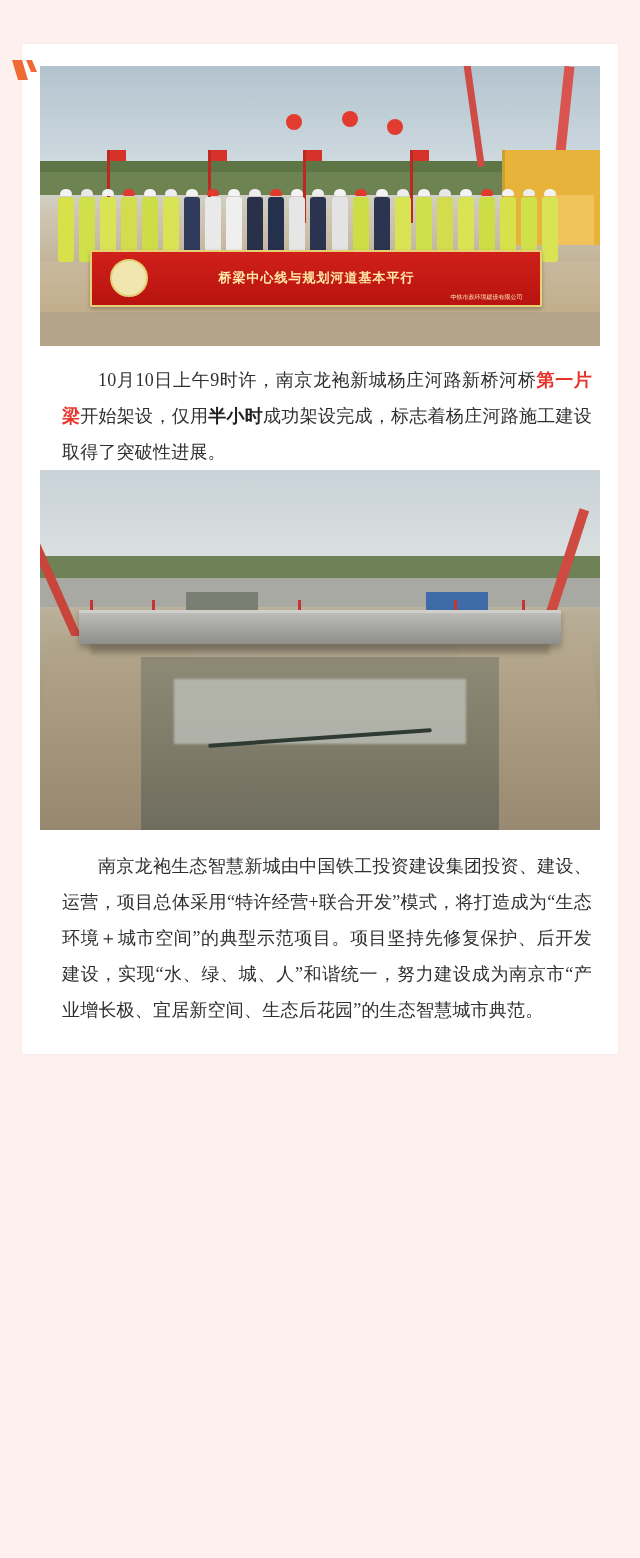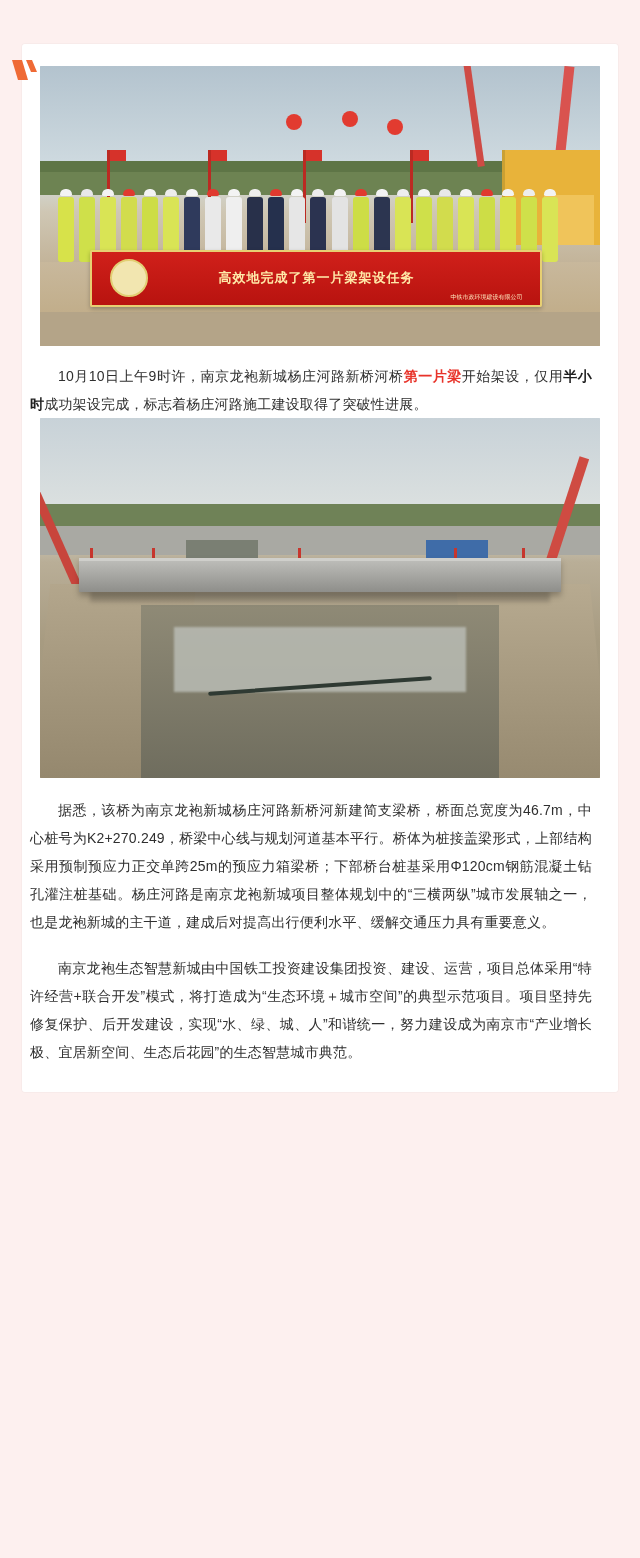--- a/index.html
+++ b/index.html
@@ -103,28 +103,28 @@
   .p2 .riverbed { position:absolute; left:18%; top:52%; width:64%; height:48%; background:linear-gradient(#8f8a76,#6f6d5e); }
   .p2 .water { position:absolute; left:24%; top:58%; width:52%; height:18%; background:#b9bcb4; opacity:0.85; filter:blur(1px); }
   .p2 .hose { position:absolute; left:30%; top:74%; width:40%; height:4px; background:#2f3a33; border-radius:3px; transform:rotate(-4deg); }
   .p2 .crane-l { position:absolute; left:2%; top:16%; width:9px; height:34%; background:#c8453c; transform:rotate(-24deg); }
   .p2 .crane-r { position:absolute; right:6%; top:10%; width:10px; height:42%; background:#cf4b42; transform:rotate(18deg); }
   .p2 .truck2 { position:absolute; left:26%; top:34%; width:13%; height:7%; background:#7a7f73; }
   .p2 .truck3 { position:absolute; right:20%; top:34%; width:11%; height:7%; background:#3f6ca8; }
   .p2 .flagline { position:absolute; width:3px; height:9%; background:#c7362d; top:36%; }
 
   .body-text {
-    margin: 18px 26px 0 8px;
-    font-size: 14px;
+    margin: 18px 26px 0 40px;
+    font-size: 18px;
     line-height: 2.0;
     color: #2f2f2f;
     text-align: justify;
     text-indent: 2em;
     letter-spacing: 0.2px;
-    font-family: Liberation Sans, sans-serif;
+    font-family: Liberation Serif, serif;
   }
   .body-text.first { margin-top: 16px; }
   .hl-red { color: #e8332a; font-weight: bold; }
   .hl-bold { font-weight: bold; color: #1f1f1f; }
 </style>
 </head>
 <body>
 
 <div class="page">
 
@@ -251,21 +251,21 @@
               <div class="body" style="background:#cfe04a"></div>
             </div>
           <div class="person" style="left:92%;">
               <div class="helmet" style="background:#f3f3f3"></div>
               <div class="body" style="background:#d9e455"></div>
             </div>
         </div>
 
         <div class="banner">
           <span class="logo"></span>
-          <span>高效地完成了第一片梁架设任务</span>
+          <span>桥梁中心线与规划河道基本平行</span>
           <span class="sub">中铁市政环境建设有限公司</span>
         </div>
       </div>
     </div>
 
     <p class="body-text first">
       <span>10月10日上午9时许，南京龙袍新城杨庄河路新桥河桥</span><span class="hl-red">第一片梁</span><span>开始架设，仅用</span><span class="hl-bold">半小时</span><span>成功架设完成，标志着杨庄河路施工建设取得了突破性进展。</span>
     </p>
 
     <div class="photo">
@@ -285,23 +285,20 @@
         <div class="bank-l"></div>
         <div class="bank-r"></div>
         <div class="riverbed"></div>
         <div class="water"></div>
         <div class="hose"></div>
         <div class="girder-shadow"></div>
         <div class="girder"></div>
       </div>
     </div>
 
-    <p class="body-text">
-      <span>据悉，该桥为南京龙袍新城杨庄河路新桥河新建简支梁桥，桥面总宽度为46.7m，中心桩号为K2+270.249，桥梁中心线与规划河道基本平行。桥体为桩接盖梁形式，上部结构采用预制预应力正交单跨25m的预应力箱梁桥；下部桥台桩基采用Φ120cm钢筋混凝土钻孔灌注桩基础。杨庄河路是南京龙袍新城项目整体规划中的“三横两纵”城市发展轴之一，也是龙袍新城的主干道，建成后对提高出行便利水平、缓解交通压力具有重要意义。</span>
-    </p>
 
 
     <p class="body-text">
       <span>南京龙袍生态智慧新城由中国铁工投资建设集团投资、建设、运营，项目总体采用“特许经营+联合开发”模式，将打造成为“生态环境＋城市空间”的典型示范项目。项目坚持先修复保护、后开发建设，实现“水、绿、城、人”和谐统一，努力建设成为南京市“产业增长极、宜居新空间、生态后花园”的生态智慧城市典范。</span>
     </p>
 
   </div>
 </div>
 
 </body></html>

